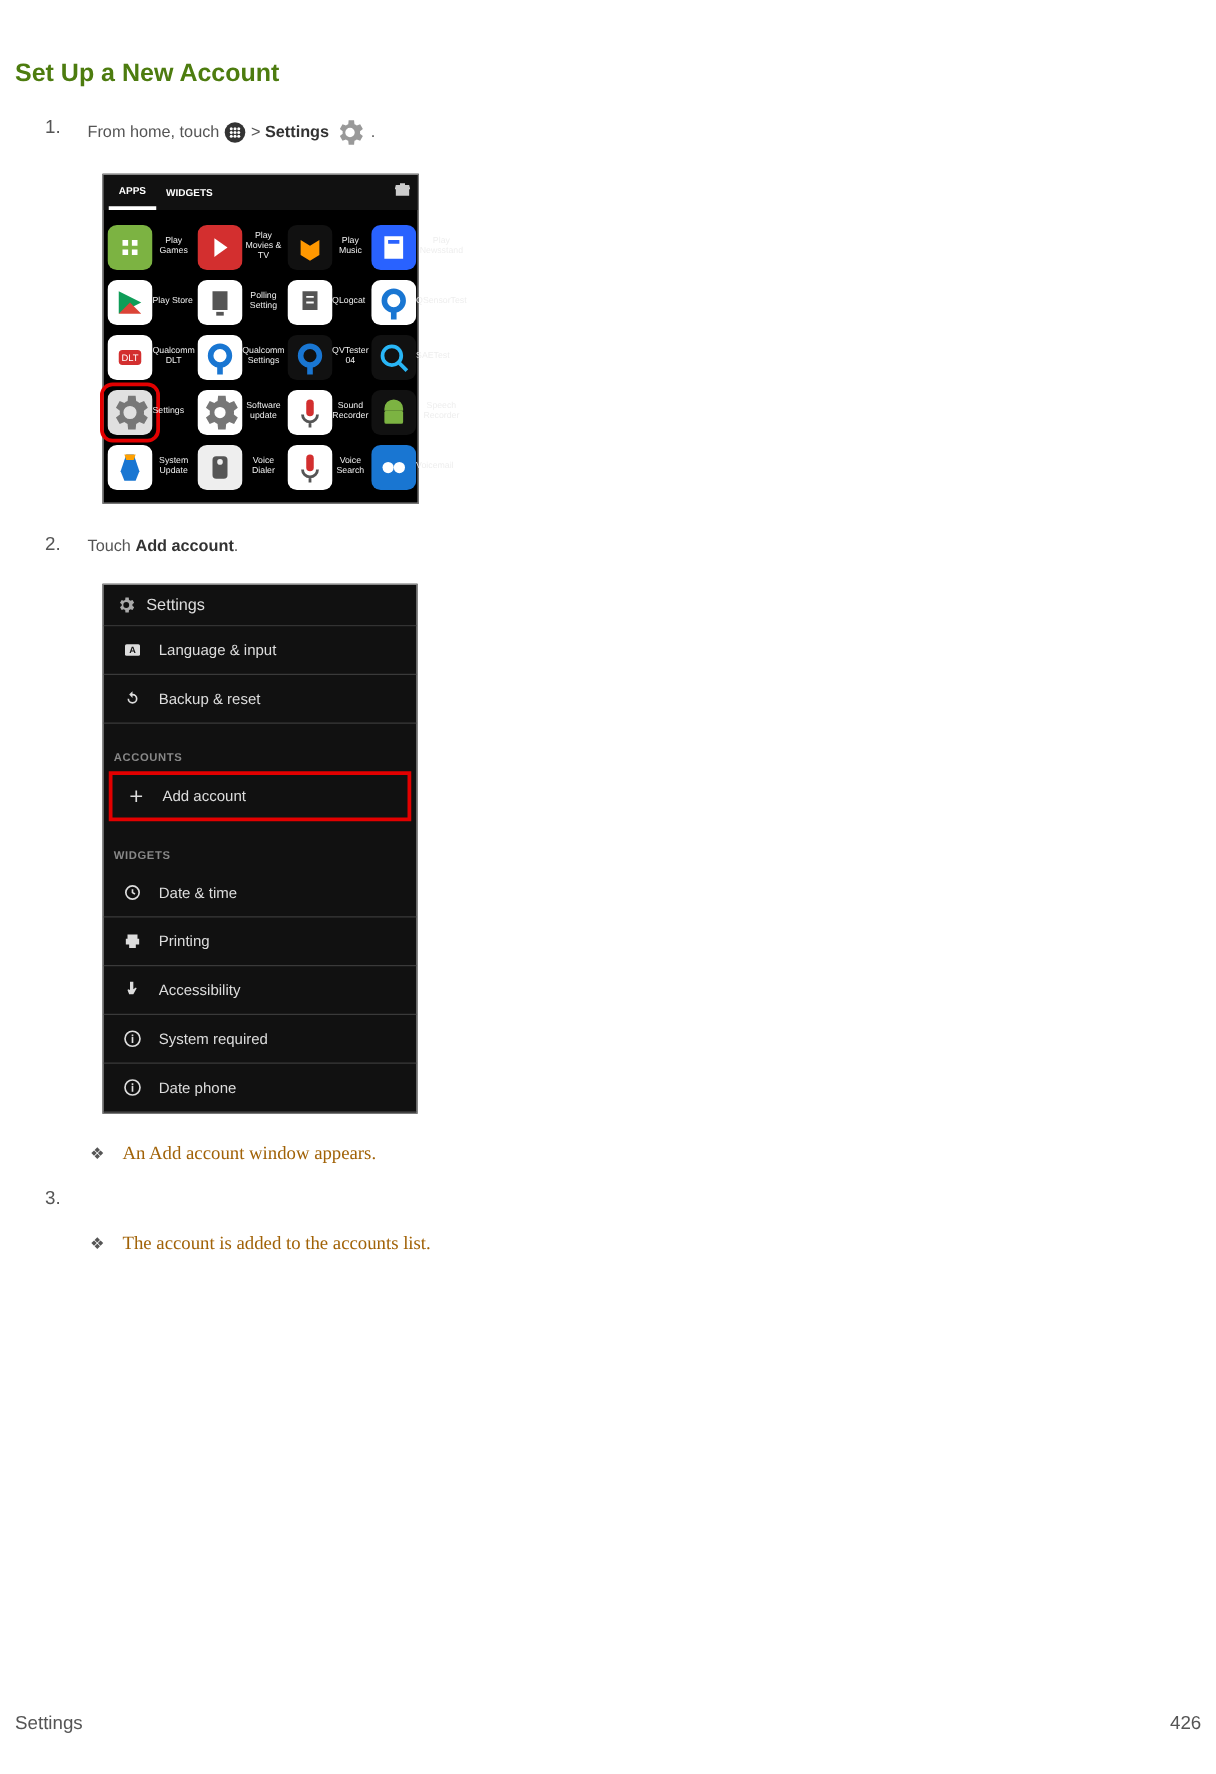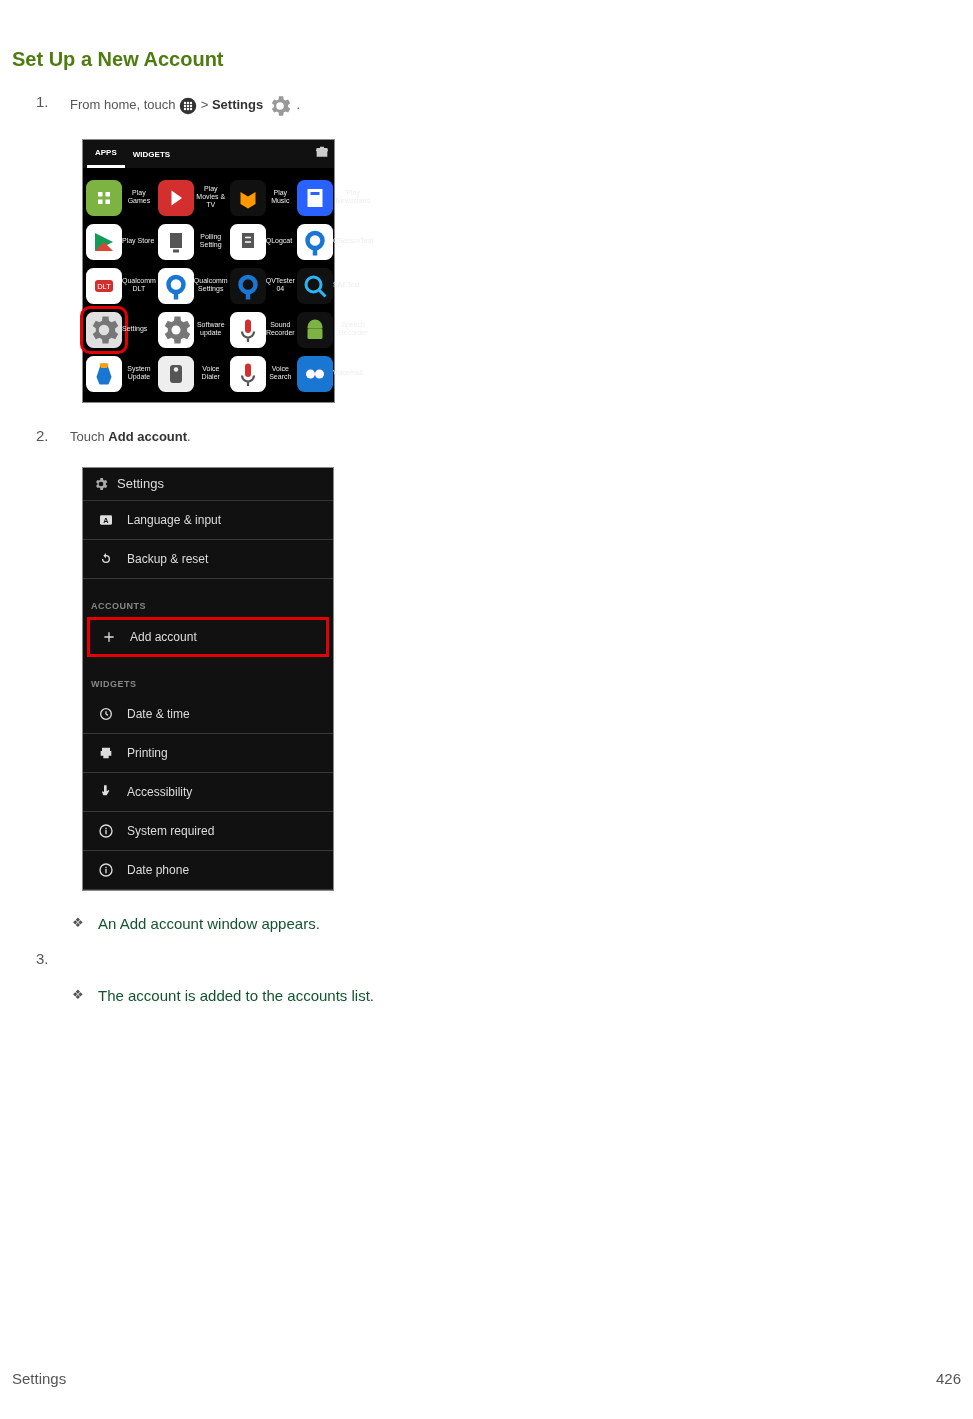--- a/index.html
+++ b/index.html
@@ -29,21 +29,21 @@
   .shot2 { width: 252px; background: #111; border: 1px solid #888; }
   .s2-hdr { display: flex; align-items: center; padding: 8px 10px; color: #ddd; font-size: 13px; border-bottom: 1px solid #333; }
   .s2-hdr svg { width: 16px; height: 16px; margin-right: 8px; fill: #aaa; }
   .s2-row { display: flex; align-items: center; padding: 10px 14px; border-bottom: 1px solid #3a3a3a; color: #ddd; font-size: 12px; }
   .s2-row .ic { width: 18px; height: 18px; margin-right: 12px; display:flex; align-items:center; justify-content:center; }
   .s2-row.cat { padding: 6px 8px; font-size: 9px; color: #888; font-weight: bold; letter-spacing: 0.5px; border-bottom: none; margin-top: 16px; }
   .s2-row.hl { border: 3px solid #e30000; border-left-width: 3px; border-right-width: 3px; margin: 0 4px; padding: 8px 10px; }
 
   .bullet { display: flex; margin-left: 60px; margin-bottom: 18px; margin-top: 8px; }
   .bullet .dia { width: 26px; color: #555; font-size: 13px; }
-  .bullet .txt { font-size: 15px; color: #14532d; }
+  .bullet .txt { font-size: 15px; color: #a16207; font-family: Liberation Serif, serif; }
 
   .footer { position: absolute; left: 0; right: 0; bottom: 32px; display: flex; justify-content: space-between; padding: 0 12px; color: #555; font-size: 15px; }
 </style>
 </head>
 <body>
 
 <div class="page">
   <h2>Set Up a New Account</h2>
 
   <ol>

